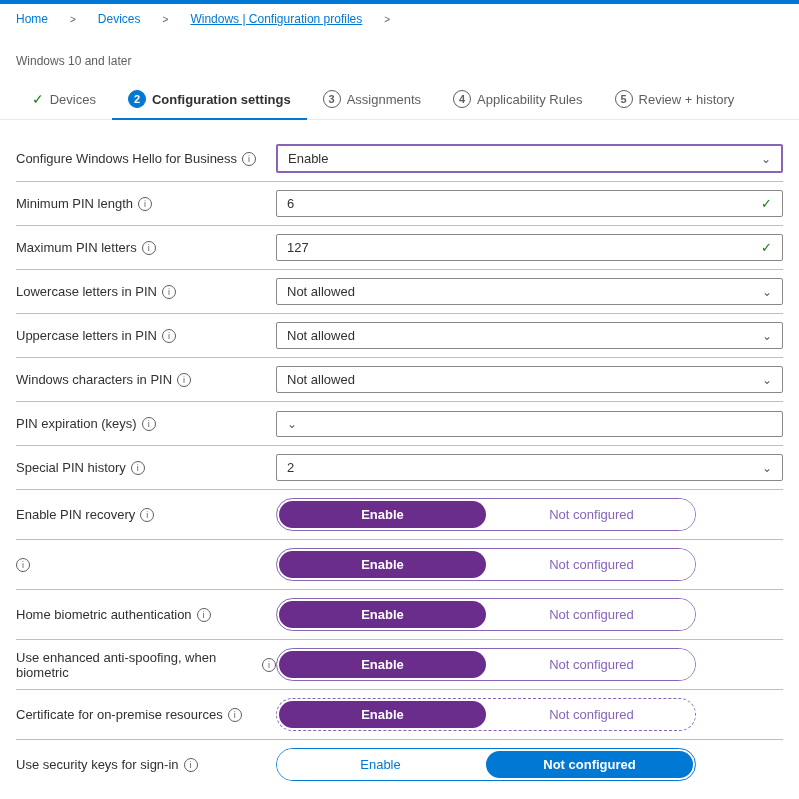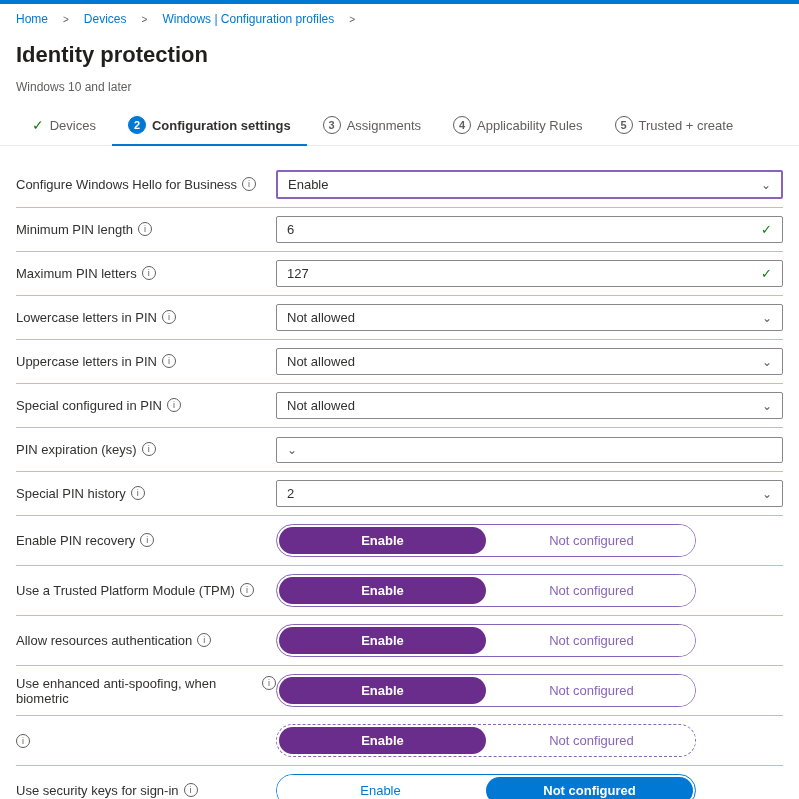--- a/index.html
+++ b/index.html
@@ -1,42 +1,42 @@
 <!DOCTYPE html>
 <html><head>
   <meta charset="utf-8">
   <style>
     * { box-sizing: border-box; margin: 0; padding: 0; }
     body { font-family: 'Segoe UI', Arial, sans-serif; font-size: 13px; color: #323130; background: #fff; }
 
     .top-bar { height: 4px; background: #0078d4; }
 
-    .breadcrumb { display: flex; align-items: center; gap: 15px; padding: 8px 16px; font-size: 12px; color: #0078d4; }
+    .breadcrumb { display: flex; align-items: center; gap: 22px; padding: 8px 16px; font-size: 12px; color: #0078d4; }
     .breadcrumb span { color: #323130; }
     .breadcrumb a { color: #0078d4; text-decoration: none; cursor: pointer; }
     .breadcrumb .sep { color: #605e5c; font-size: 10px; }
-    .breadcrumb .current { color: #0078d4; }
+    .breadcrumb .current { color: #0078d4; text-decoration: underline; }
 
     .page-header { padding: 8px 16px 12px; }
     .page-title { font-size: 22px; font-weight: 600; color: #201f1e; }
     .page-subtitle { font-size: 12px; color: #605e5c; margin-top: 12px; }
 
     .tabs-bar { display: flex; align-items: center; padding: 0 16px; border-bottom: 1px solid #edebe9; margin-bottom: 0; }
     .tab { display: flex; align-items: center; gap: 6px; padding: 10px 16px; cursor: pointer; font-size: 13px; color: #605e5c; border-bottom: 2px solid transparent; margin-bottom: -1px; white-space: nowrap; }
     .tab.active { color: #323130; border-bottom: 2px solid #0078d4; font-weight: 600; }
     .tab.completed { color: #605e5c; }
     .tab-num { width: 18px; height: 18px; border-radius: 50%; border: 1.5px solid #605e5c; display: flex; align-items: center; justify-content: center; font-size: 11px; font-weight: 600; }
     .tab.active .tab-num { border-color: #0078d4; background: #0078d4; color: #fff; }
     .tab-check { color: #107c10; font-size: 14px; }
 
     .content { padding: 16px 16px; }
 
     .form-row { display: flex; align-items: center; padding: 8px 0; min-height: 44px; }
     .form-row + .form-row { border-top: 1px solid #fca5a5; }
-    .form-label { flex: 0 0 260px; display: flex; align-items: flex-start; gap: 5px; font-size: 13px; color: #323130; }
+    .form-label { flex: 0 0 260px; display: flex; align-items: center; gap: 5px; font-size: 13px; color: #323130; }
     .info-icon { width: 14px; height: 14px; border-radius: 50%; border: 1px solid #605e5c; display: inline-flex; align-items: center; justify-content: center; font-size: 9px; color: #605e5c; cursor: pointer; flex-shrink: 0; }
     .form-control { flex: 1; }
 
     .dropdown { display: flex; align-items: center; border: 1px solid #8a8886; border-radius: 2px; padding: 5px 10px; background: #fff; cursor: pointer; }
     .dropdown-value { flex: 1; color: #323130; font-size: 13px; }
     .dropdown-arrow { color: #605e5c; font-size: 12px; }
     .dropdown.purple-border { border-color: #8764b8; border-width: 2px; }
 
     .text-input { border: 1px solid #8a8886; border-radius: 2px; padding: 5px 10px; background: #fff; font-size: 13px; color: #323130; display: flex; align-items: center; }
     .text-input .check { color: #107c10; margin-left: auto; }
@@ -60,21 +60,20 @@
 <div class="breadcrumb">
   <a>Home</a>
   <span class="sep">&gt;</span>
   <a>Devices</a>
   <span class="sep">&gt;</span>
   <a class="current">Windows | Configuration profiles</a>
   <span class="sep">&gt;</span>
 </div>
 
 <div class="page-header">
-  <div class="page-title">Identity protection</div>
   <div class="page-subtitle">Windows 10 and later</div>
 </div>
 
 <div class="tabs-bar">
   <div class="tab completed">
     <span class="tab-check">✓</span>
     <span>Devices</span>
   </div>
   <div class="tab active">
     <span class="tab-num">2</span>
@@ -83,21 +82,21 @@
   <div class="tab">
     <span class="tab-num">3</span>
     <span>Assignments</span>
   </div>
   <div class="tab">
     <span class="tab-num">4</span>
     <span>Applicability Rules</span>
   </div>
   <div class="tab">
     <span class="tab-num">5</span>
-    <span>Trusted + create</span>
+    <span>Review + history</span>
   </div>
 </div>
 
 <div class="content">
 
   <div class="form-row">
     <div class="form-label">
       <span>Configure Windows Hello for Business</span>
       <span class="info-icon">i</span>
     </div>
@@ -156,21 +155,21 @@
     <div class="form-control">
       <div class="dropdown">
         <span class="dropdown-value">Not allowed</span>
         <span class="dropdown-arrow">⌄</span>
       </div>
     </div>
   </div>
 
   <div class="form-row">
     <div class="form-label">
-      <span>Special configured in PIN</span>
+      <span>Windows characters in PIN</span>
       <span class="info-icon">i</span>
     </div>
     <div class="form-control">
       <div class="dropdown">
         <span class="dropdown-value">Not allowed</span>
         <span class="dropdown-arrow">⌄</span>
       </div>
     </div>
   </div>
 
@@ -207,34 +206,33 @@
     <div class="form-control">
       <div class="toggle-group" style="border-color:#8764b8;">
         <button class="toggle-btn active-purple">Enable</button>
         <button class="toggle-btn inactive-purple">Not configured</button>
       </div>
     </div>
   </div>
 
   <div class="form-row">
     <div class="form-label">
-      <span>Use a Trusted Platform Module (TPM)</span>
-      <span class="info-icon">i</span>
-    </div>
-    <div class="form-control">
-      <div class="toggle-group" style="border-color:#8764b8;">
-        <button class="toggle-btn active-purple">Enable</button>
-        <button class="toggle-btn inactive-purple">Not configured</button>
-      </div>
-    </div>
-  </div>
-
-  <div class="form-row">
-    <div class="form-label">
-      <span>Allow resources authentication</span>
+      <span class="info-icon">i</span>
+    </div>
+    <div class="form-control">
+      <div class="toggle-group" style="border-color:#8764b8;">
+        <button class="toggle-btn active-purple">Enable</button>
+        <button class="toggle-btn inactive-purple">Not configured</button>
+      </div>
+    </div>
+  </div>
+
+  <div class="form-row">
+    <div class="form-label">
+      <span>Home biometric authentication</span>
       <span class="info-icon">i</span>
     </div>
     <div class="form-control">
       <div class="toggle-group" style="border-color:#8764b8;">
         <button class="toggle-btn active-purple">Enable</button>
         <button class="toggle-btn inactive-purple">Not configured</button>
       </div>
     </div>
   </div>
 
@@ -246,20 +244,21 @@
     <div class="form-control">
       <div class="toggle-group" style="border-color:#8764b8;">
         <button class="toggle-btn active-purple">Enable</button>
         <button class="toggle-btn inactive-purple">Not configured</button>
       </div>
     </div>
   </div>
 
   <div class="form-row certificate-row">
     <div class="form-label">
+      <span>Certificate for on-premise resources</span>
       <span class="info-icon">i</span>
     </div>
     <div class="form-control">
       <div class="toggle-group" style="border-color:#8764b8; border-style: dashed;">
         <button class="toggle-btn active-purple">Enable</button>
         <button class="toggle-btn inactive-purple">Not configured</button>
       </div>
     </div>
   </div>
 

